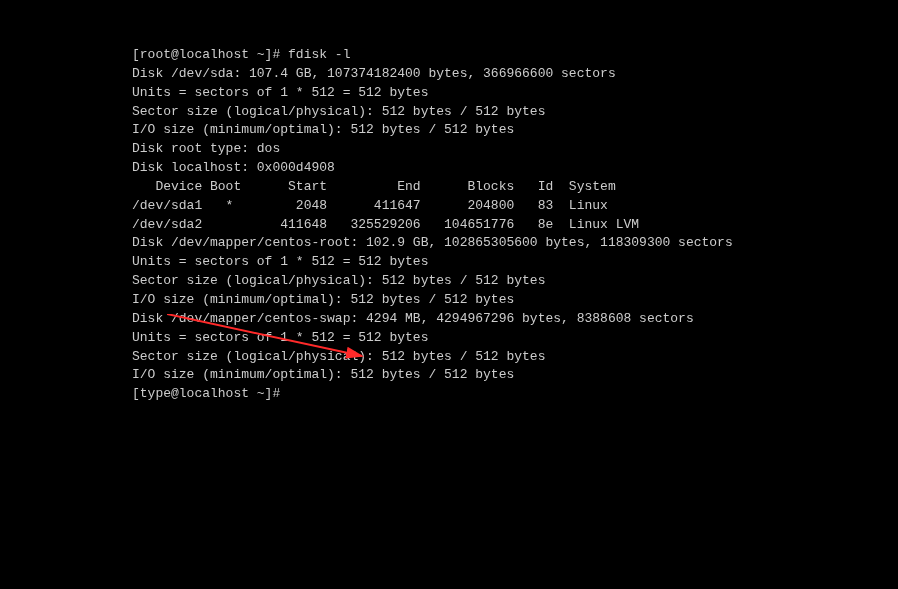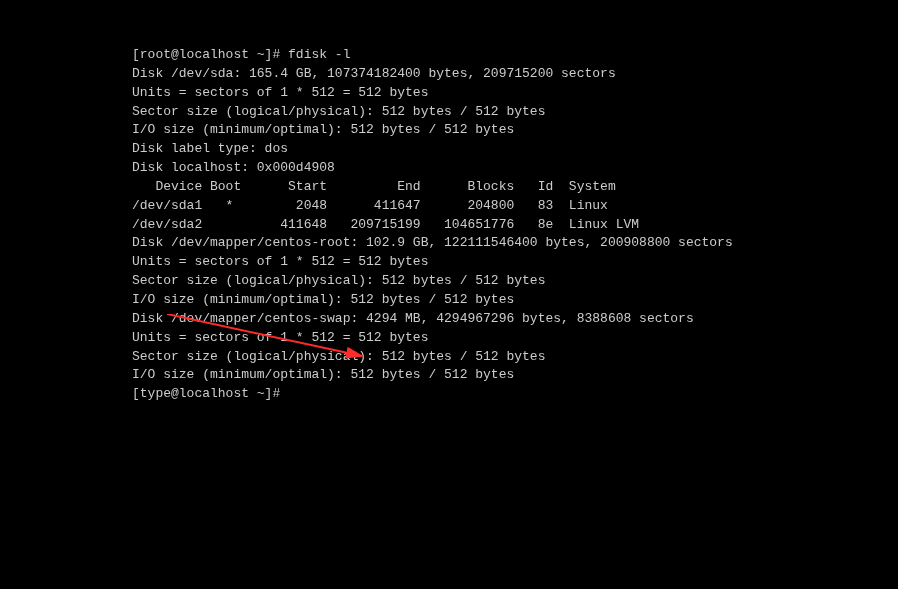--- a/index.html
+++ b/index.html
@@ -27,32 +27,32 @@
       left: 167px;
       top: 314px;
       pointer-events: none;
     }
   </style>
 </head>
 <body>
 
 <div class="term-line">[root@localhost ~]# fdisk -l</div>
 <div class="term-line"></div>
-<div class="term-line">Disk /dev/sda: 165.4 GB, 107374182400 bytes, 209715200 sectors</div>
+<div class="term-line">Disk /dev/sda: 107.4 GB, 107374182400 bytes, 366966600 sectors</div>
 <div class="term-line">Units = sectors of 1 * 512 = 512 bytes</div>
 <div class="term-line">Sector size (logical/physical): 512 bytes / 512 bytes</div>
 <div class="term-line">I/O size (minimum/optimal): 512 bytes / 512 bytes</div>
-<div class="term-line">Disk label type: dos</div>
+<div class="term-line">Disk root type: dos</div>
 <div class="term-line">Disk localhost: 0x000d4908</div>
 <div class="term-line"></div>
 <div class="term-line">   Device Boot      Start         End      Blocks   Id  System</div>
 <div class="term-line">/dev/sda1   *        2048      411647      204800   83  Linux</div>
-<div class="term-line">/dev/sda2          411648   209715199   104651776   8e  Linux LVM</div>
+<div class="term-line">/dev/sda2          411648   325529206   104651776   8e  Linux LVM</div>
 <div class="term-line"></div>
-<div class="term-line">Disk /dev/mapper/centos-root: 102.9 GB, 122111546400 bytes, 200908800 sectors</div>
+<div class="term-line">Disk /dev/mapper/centos-root: 102.9 GB, 102865305600 bytes, 118309300 sectors</div>
 <div class="term-line">Units = sectors of 1 * 512 = 512 bytes</div>
 <div class="term-line">Sector size (logical/physical): 512 bytes / 512 bytes</div>
 <div class="term-line">I/O size (minimum/optimal): 512 bytes / 512 bytes</div>
 <div class="term-line"></div>
 <div class="term-line"></div>
 <div class="term-line">Disk /dev/mapper/centos-swap: 4294 MB, 4294967296 bytes, 8388608 sectors</div>
 <div class="term-line">Units = sectors of 1 * 512 = 512 bytes</div>
 <div class="term-line">Sector size (logical/physical): 512 bytes / 512 bytes</div>
 <div class="term-line">I/O size (minimum/optimal): 512 bytes / 512 bytes</div>
 <div class="term-line"></div>

